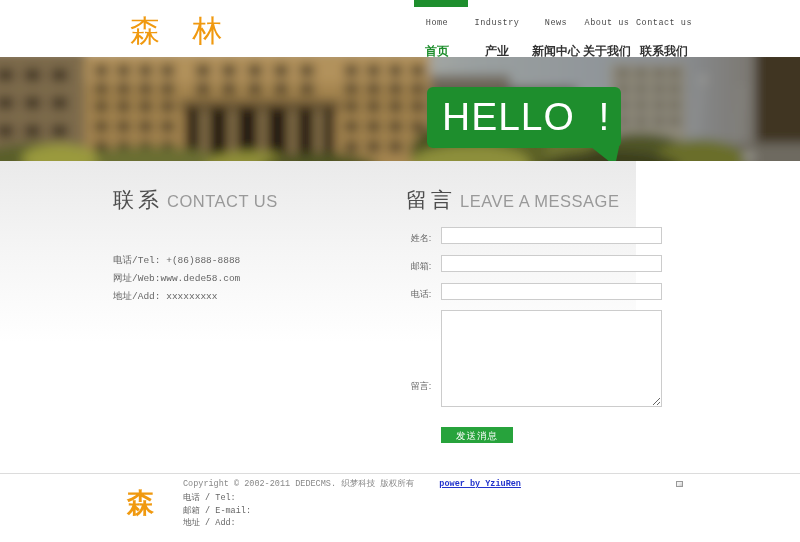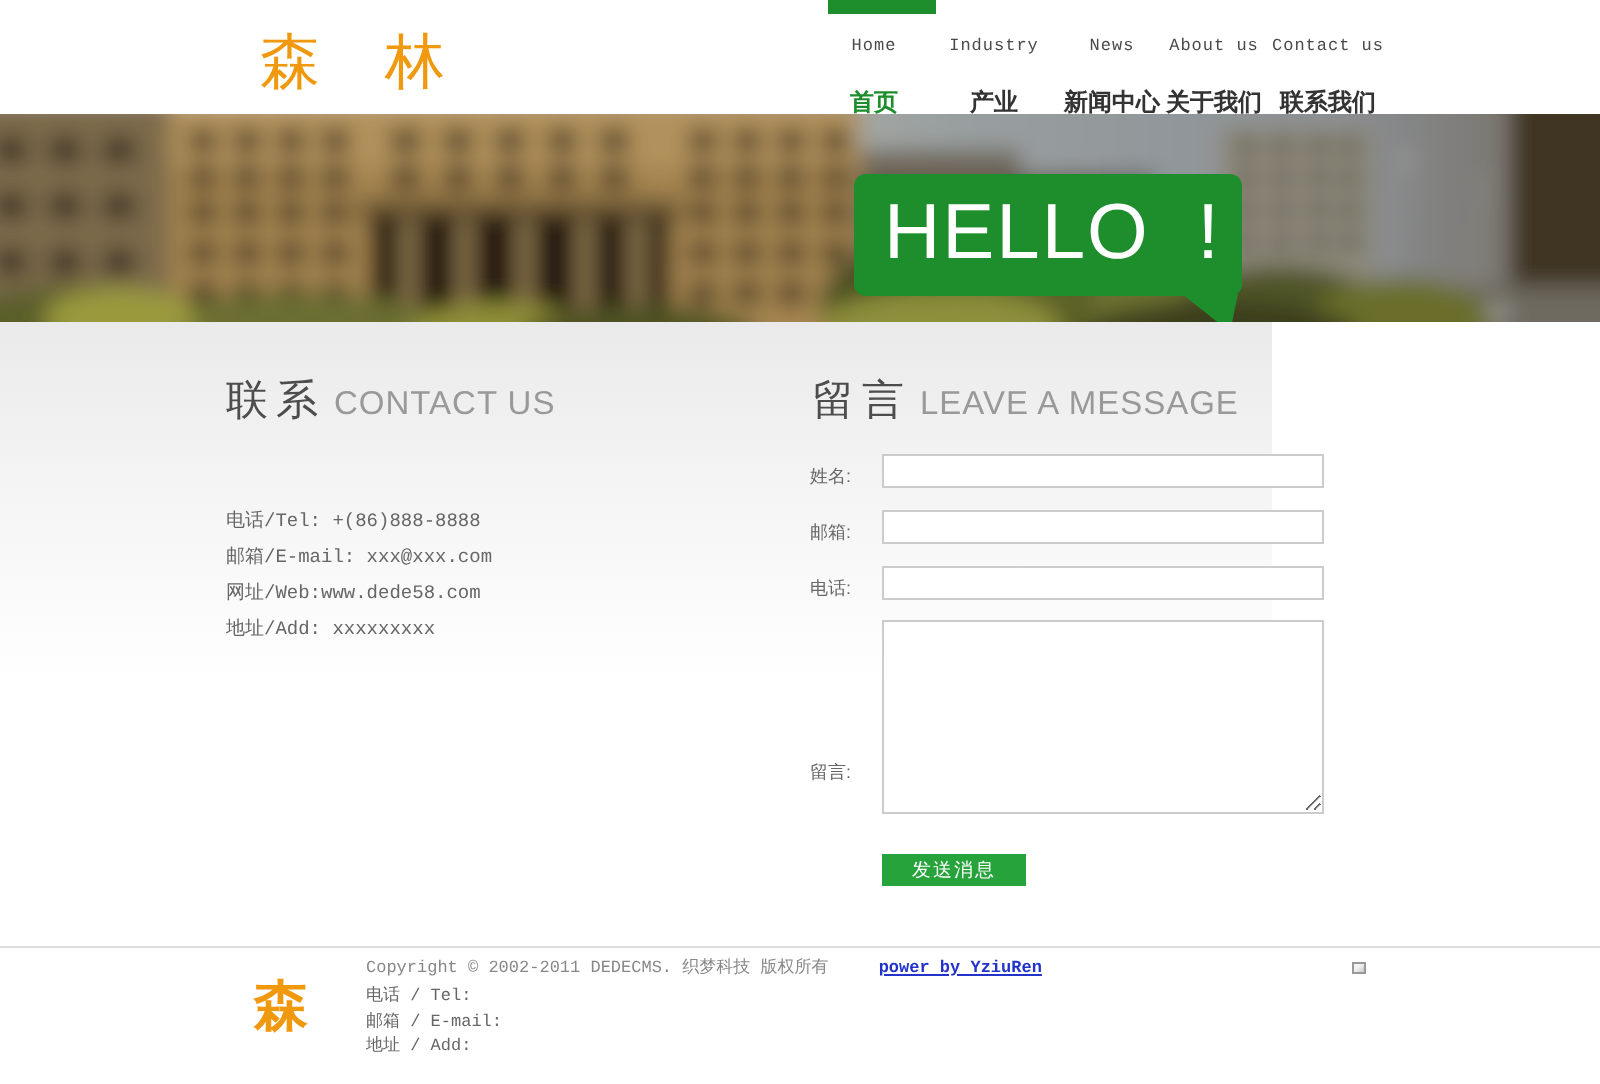--- a/index.html
+++ b/index.html
@@ -35,21 +35,21 @@
   .section-title{position:absolute;top:25px;white-space:nowrap;}
   .section-title .zh{font-size:21px;color:#4d4d4d;letter-spacing:4px;}
   .section-title .en{font-size:16.5px;color:#999;letter-spacing:0.5px;margin-left:4px;}
 
   .contact-title{left:113px;}
   .contact-intro{position:absolute;left:112px;top:62px;width:272px;font-size:9px;line-height:1.65;color:#a5a5a5;text-indent:9px;}
   .contact-lines{position:absolute;left:113px;top:91px;}
   .contact-line{font-family:"Liberation Mono","DejaVu Sans Mono",monospace;font-size:9.5px;color:#666;line-height:18px;white-space:nowrap;}
 
   .form-title{left:406px;}
-  .form-label{position:absolute;width:32px;text-align:left;font-size:9px;color:#666;}
+  .form-label{position:absolute;width:32px;text-align:center;font-size:9px;color:#666;}
   .form-input{position:absolute;left:441px;width:221px;height:17px;border:1px solid #ccc;background:#fff;font-size:10px;color:#333;padding:0 4px;outline:none;}
   .form-textarea{position:absolute;left:441px;top:149px;width:221px;height:97px;border:1px solid #ccc;background:#fff;font-size:10px;color:#333;padding:2px 4px;resize:both;outline:none;font-family:"Liberation Sans","DejaVu Sans",sans-serif;}
   .send-button{position:absolute;left:441px;top:266px;width:72px;height:16px;background:var(--button-green);border:none;color:#fff;font-size:9.5px;line-height:15px;text-align:center;cursor:pointer;letter-spacing:1px;}
 
   
   .divider{position:absolute;left:0;top:473px;width:800px;height:1px;background:#dcdcdc;}
   .footer{position:absolute;left:0;top:474px;width:800px;height:68px;background:#fff;}
   .copyright{position:absolute;left:183px;top:4px;font-family:"Liberation Mono","DejaVu Sans Mono",monospace;font-size:8.5px;color:#888;white-space:nowrap;}
   .copyright a{color:var(--link-blue);font-weight:bold;text-decoration:underline;cursor:pointer;padding-left:20px;}
   .mini-icon{position:absolute;left:676px;top:7px;width:7px;height:6px;border:1px solid #999;background:linear-gradient(135deg,#f2f2f2 40%,#c9c9c9 100%);}
@@ -229,21 +229,20 @@
     </div>
   </div>
 
   <div class="content">
 
     <div class="section-title contact-title">
       <span class="zh">联系</span><span class="en">CONTACT US</span>
     </div>
     <div class="contact-lines">
       <div class="contact-line">电话/Tel: +(86)888-8888</div>
-      <div class="contact-line">邮箱/E-mail: xxx@xxx.com</div>
       <div class="contact-line">网址/Web:www.dede58.com</div>
       <div class="contact-line">地址/Add: xxxxxxxxx</div>
     </div>
 
     <div class="section-title form-title">
       <span class="zh">留言</span><span class="en">LEAVE A MESSAGE</span>
     </div>
     <label class="form-label" style="left:405px;top:71px;">姓名:</label>
     <input class="form-input" style="top: 66px;" value="">
     <label class="form-label" style="left:405px;top:99px;">邮箱:</label>

